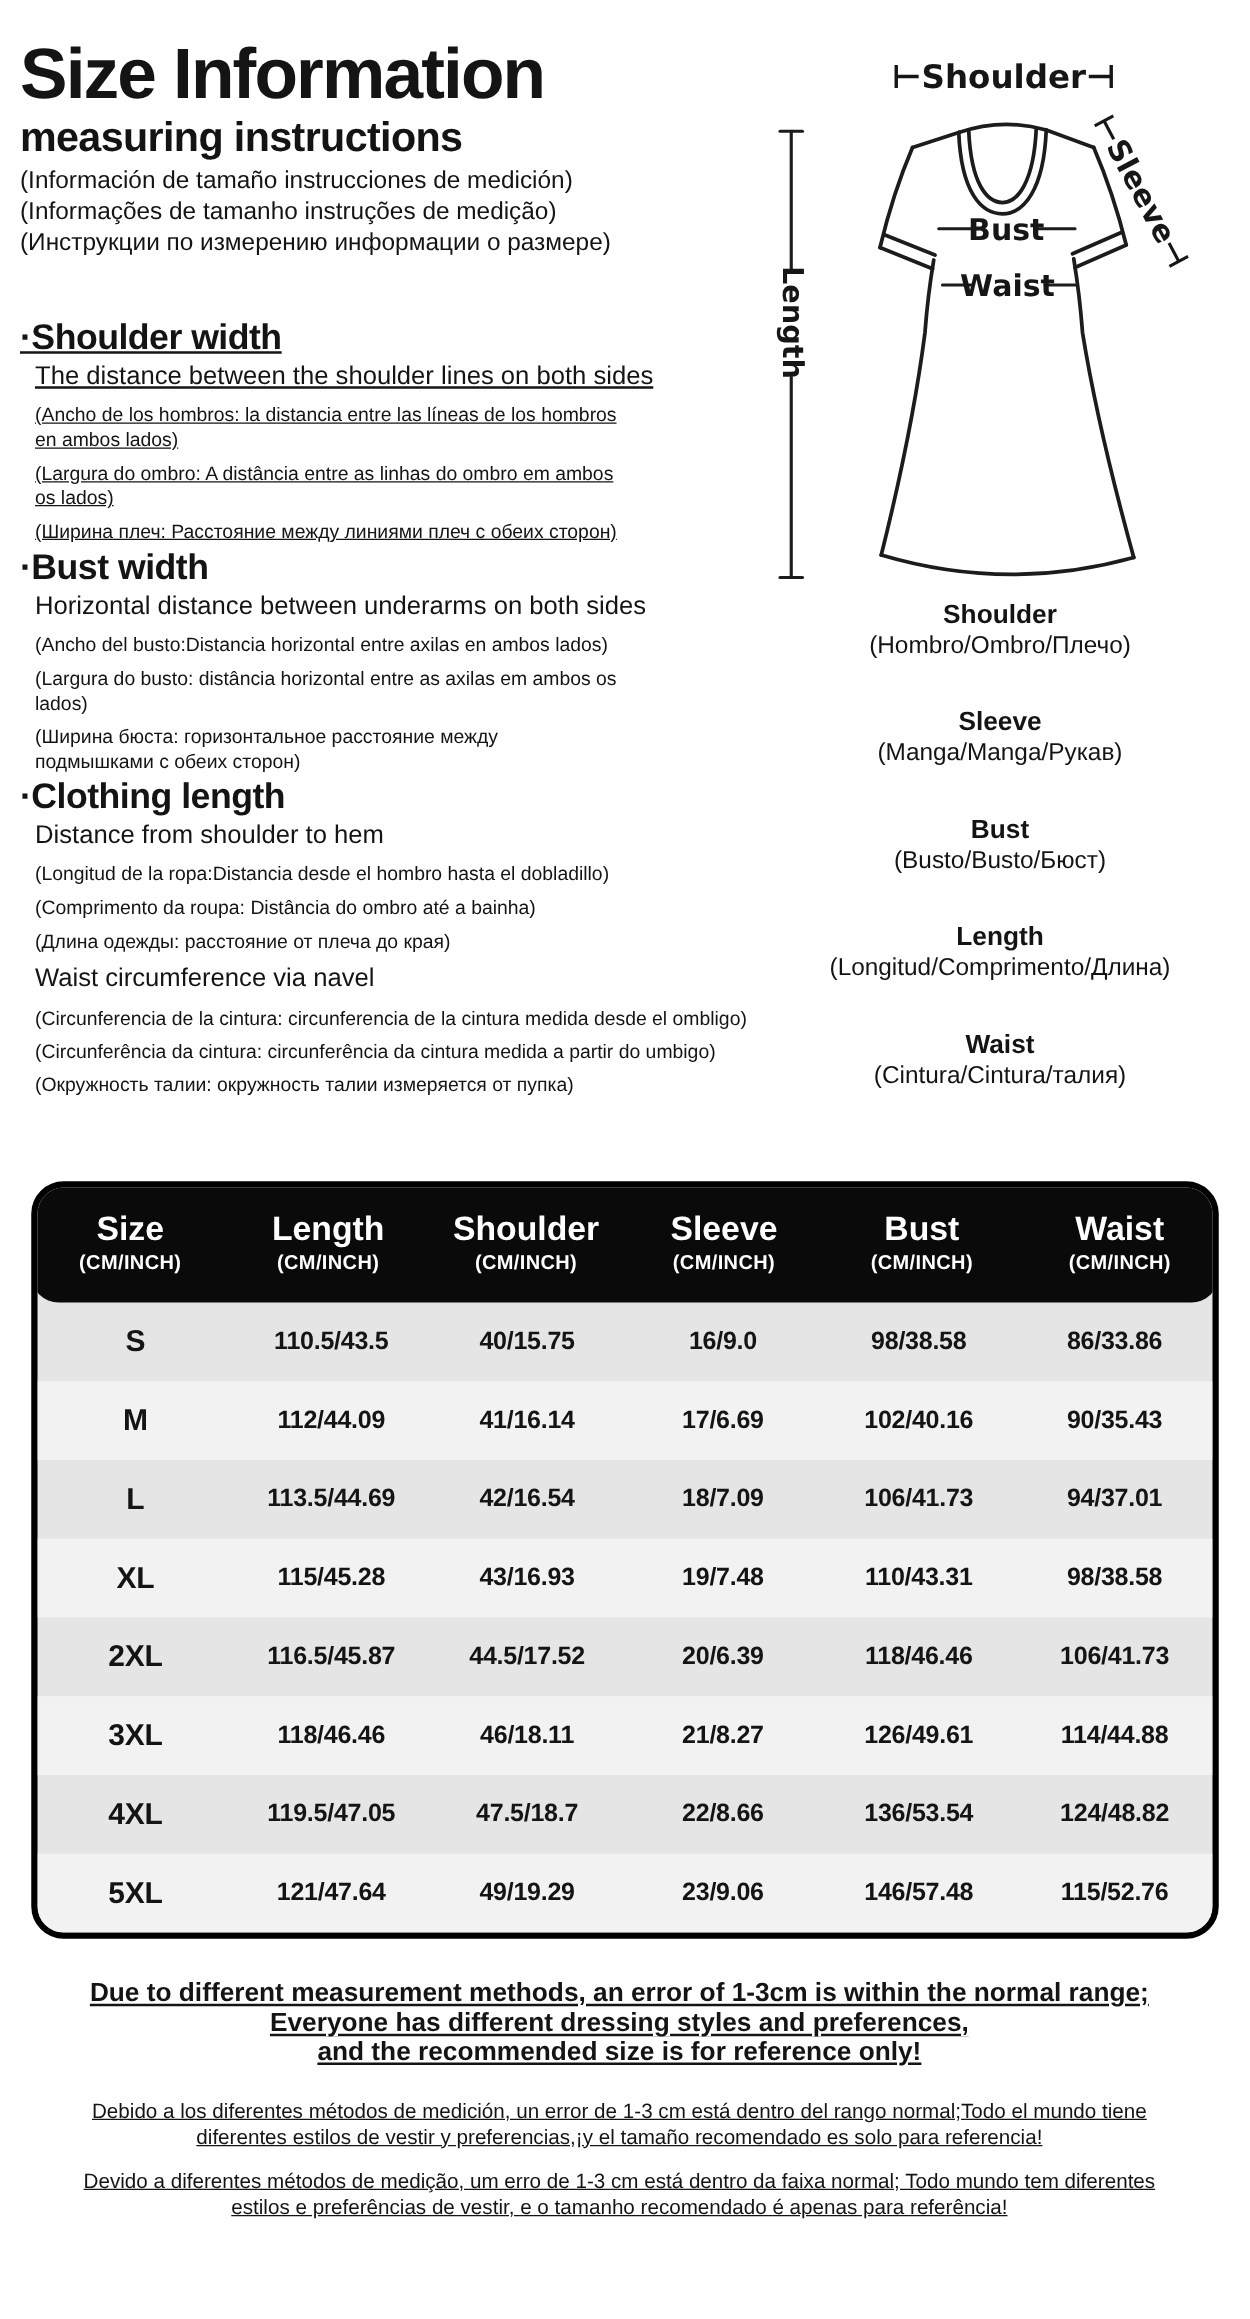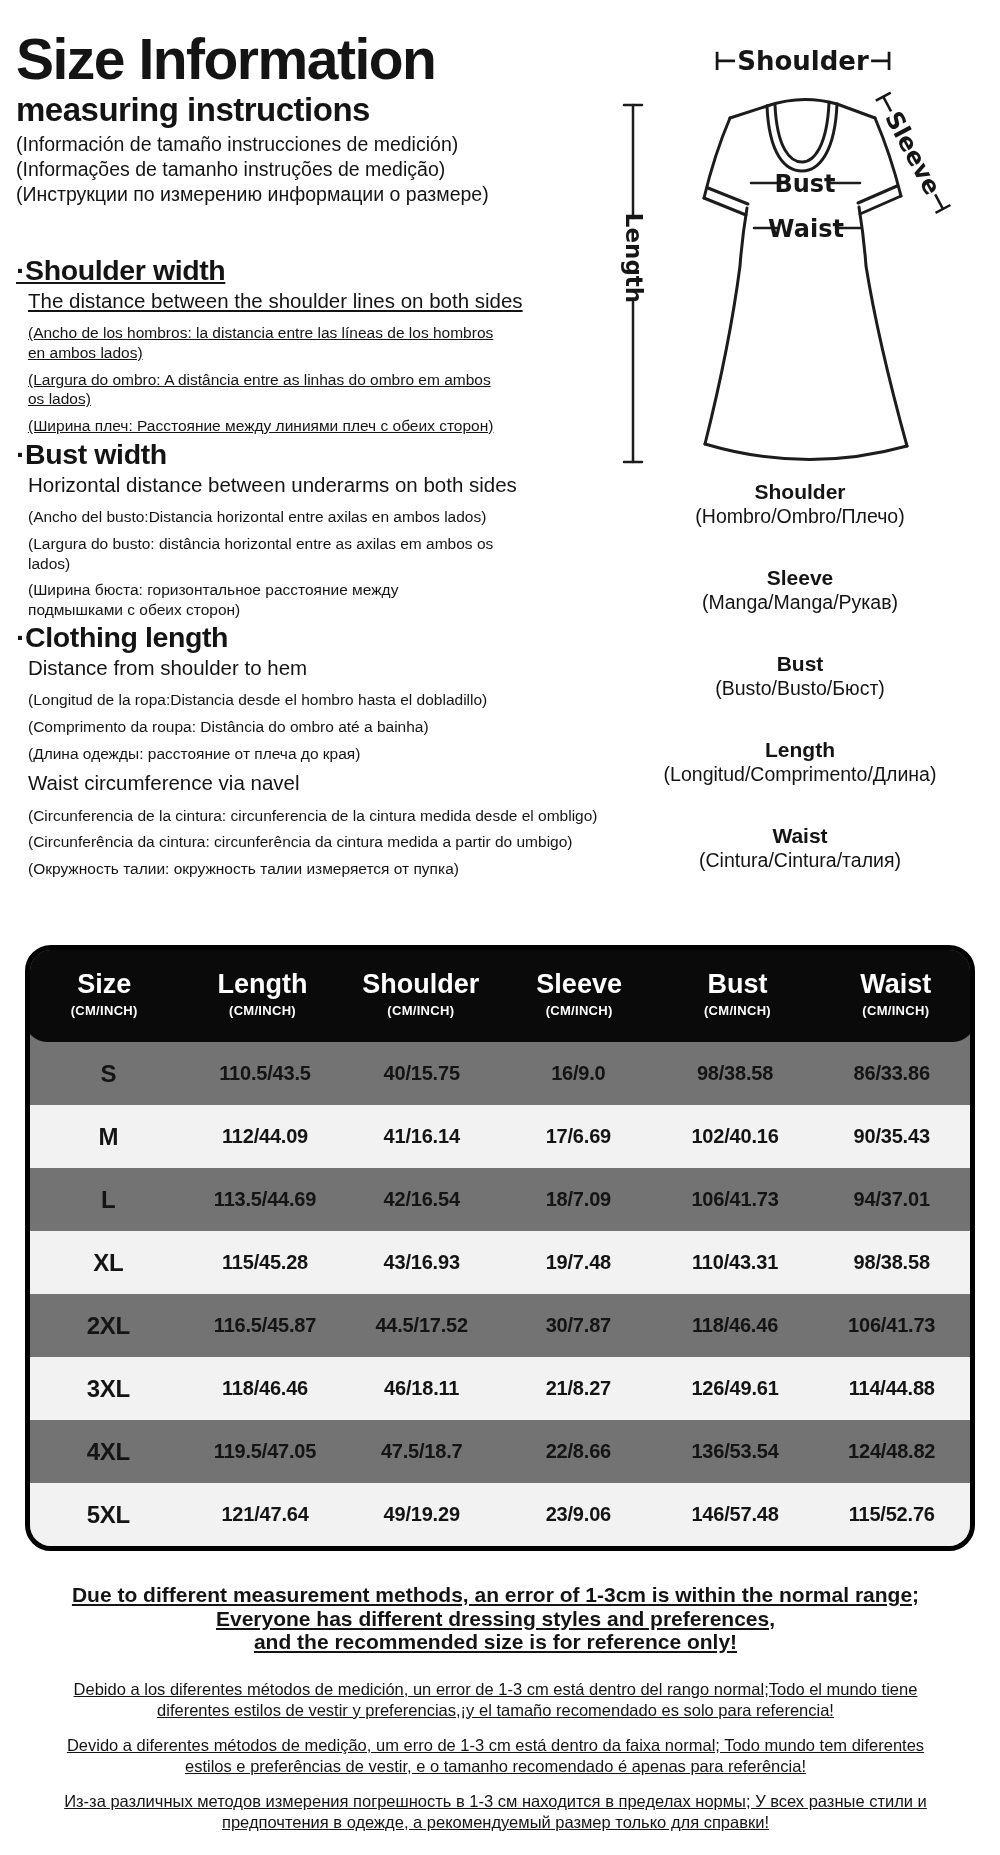--- a/index.html
+++ b/index.html
@@ -29,29 +29,29 @@
 
   
   .legend { position:absolute; left:570px; top:479px; width:460px; text-align:center; }
   .legend-item { margin-bottom:36px; }
   .legend-name { font-size:21px; font-weight:700; line-height:25px; }
   .legend-trans { font-size:19.5px; line-height:25px; }
 
   
   .size-table {
     position:absolute; left:25px; top:945px; width:950px; box-sizing:border-box;
-    border:5px solid #000; border-radius:26px; background:#737373; overflow:hidden;
+    border:5px solid #000; border-radius:26px; background:#e5e5e5; overflow:hidden;
   }
   .thead {
     background:#0a0a0a; color:#fff; border-radius:22px; margin:-5px -5px 0 -5px;
     height:97px; display:flex; align-items:center;
   }
   .th { flex:1; text-align:center; }
   .th-label { font-size:27px; font-weight:700; line-height:30px; }
-  .th-unit { font-size:13px; font-weight:700; margin-top:4px; letter-spacing:0.3px;text-align:center; }
+  .th-unit { font-size:16px; font-weight:700; margin-top:4px; letter-spacing:0.3px;text-align:center; }
   .tr { display:flex; height:63px; align-items:center; }
   .tr:nth-child(even) { background:#f2f2f2; }
   .td { flex:1; text-align:center; font-size:20px; font-weight:700; letter-spacing:-0.2px; }
   .td.size-cell { font-size:24px; }
 
   
   .notes { position:absolute; left:0; top:1583px; width:991px; text-align:center;text-decoration:underline; }
   .en-line { font-size:21px; font-weight:700; line-height:23.5px; }
   .intl-note { font-size:16.5px; line-height:21px; margin:0 auto; }
   .intl-note.es { margin-top:25px; max-width:920px; }
@@ -218,21 +218,21 @@
         <div class="td">115/45.28</div>
         <div class="td">43/16.93</div>
         <div class="td">19/7.48</div>
         <div class="td">110/43.31</div>
         <div class="td">98/38.58</div>
       </div>
       <div class="tr">
         <div class="td size-cell">2XL</div>
         <div class="td">116.5/45.87</div>
         <div class="td">44.5/17.52</div>
-        <div class="td">30/7.87</div>
+        <div class="td">20/6.39</div>
         <div class="td">118/46.46</div>
         <div class="td">106/41.73</div>
       </div>
       <div class="tr">
         <div class="td size-cell">3XL</div>
         <div class="td">118/46.46</div>
         <div class="td">46/18.11</div>
         <div class="td">21/8.27</div>
         <div class="td">126/49.61</div>
         <div class="td">114/44.88</div>
@@ -255,16 +255,15 @@
       </div>
     </div>
   </div>
 
   <footer class="notes">
     <div class="en-line">Due to different measurement methods, an error of 1-3cm is within the normal range;</div>
     <div class="en-line">Everyone has different dressing styles and preferences,</div>
     <div class="en-line">and the recommended size is for reference only!</div>
     <p class="intl-note es">Debido a los diferentes métodos de medición, un error de 1-3 cm está dentro del rango normal;Todo el mundo tiene diferentes estilos de vestir y preferencias,¡y el tamaño recomendado es solo para referencia!</p>
     <p class="intl-note pt">Devido a diferentes métodos de medição, um erro de 1-3 cm está dentro da faixa normal; Todo mundo tem diferentes estilos e preferências de vestir, e o tamanho recomendado é apenas para referência!</p>
-    <p class="intl-note ru">Из-за различных методов измерения погрешность в 1-3 см находится в пределах нормы; У всех разные стили и предпочтения в одежде, а рекомендуемый размер только для справки!</p>
   </footer>
 
 </div>
 
 </body></html>

